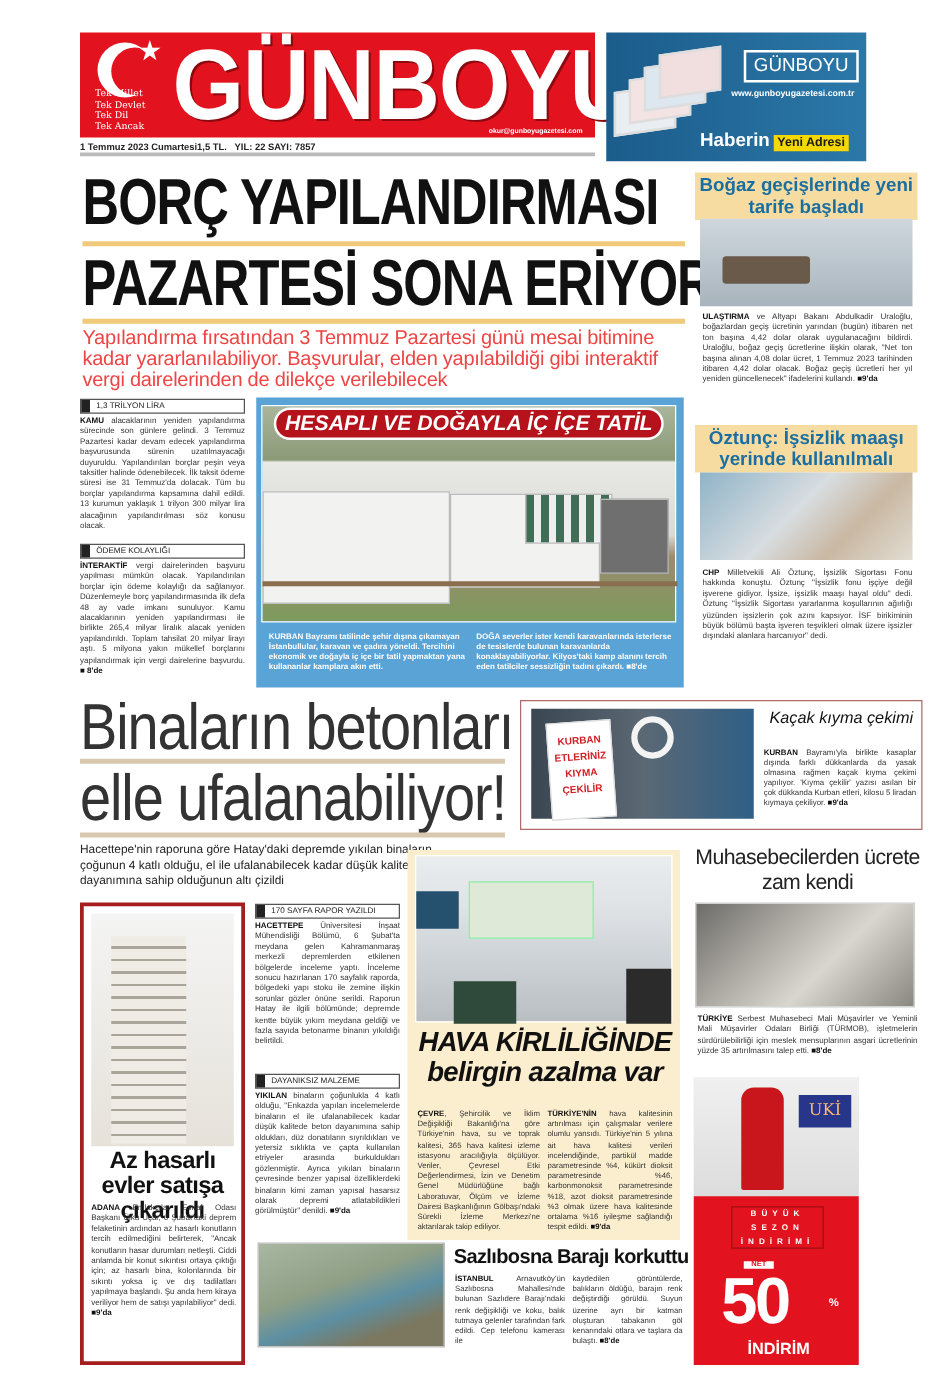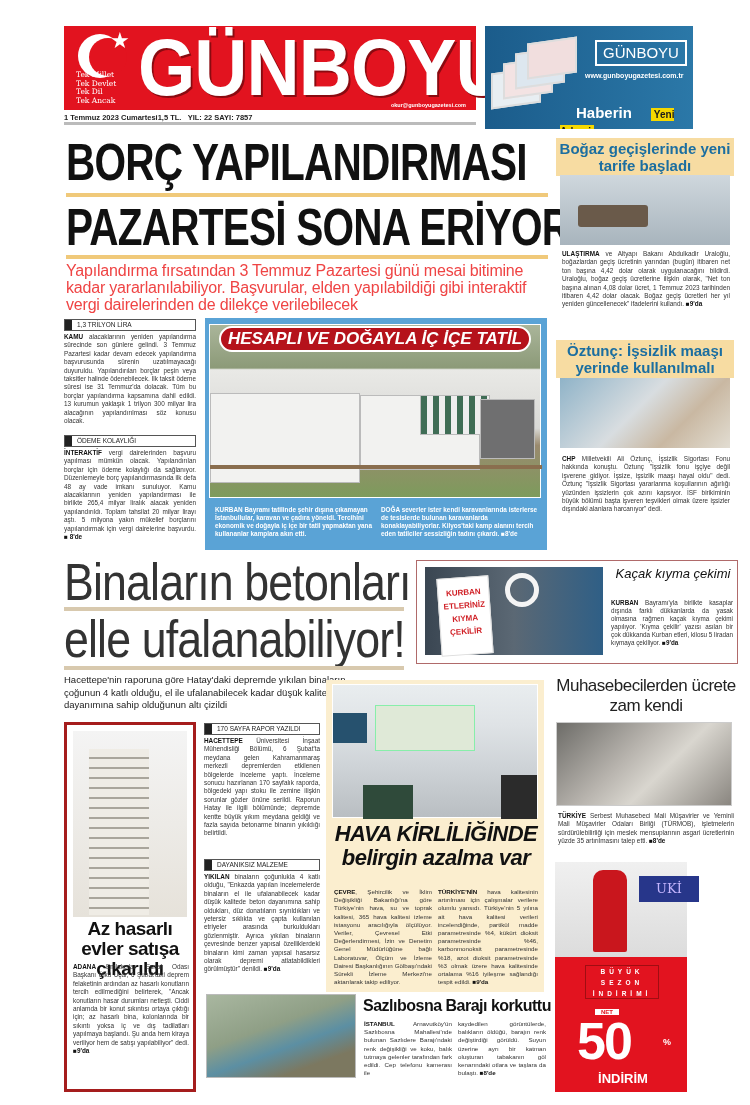--- a/index.html
+++ b/index.html
@@ -61,21 +61,21 @@
 #hava{left:326px;top:680px;width:218px;height:312px;background:#fbeecf}
 #hava-photo{left:6px;top:4px;width:206px;height:134px;background:linear-gradient(180deg,#e9edef 0%,#dfe3e6 30%,#cfd4d8 60%,#b9bec2 100%);border:1px solid #fff}
 #hava-title{left:8px;top:142px;width:204px;font-family:"Liberation Sans Narrow","Liberation Sans",sans-serif;font-style:italic;font-weight:bold;font-size:22px;line-height:24px;color:#111;text-align:center;letter-spacing:-0.5px}
 
 #muh-title{left:556px;top:676px;width:180px;text-align:center;font-size:17px;line-height:20px;color:#222;letter-spacing:-0.5px}
 #muh-photo{left:556px;top:722px;width:176px;height:84px;background:linear-gradient(135deg,#6d6c68,#b7b3ad 40%,#d9d6cf 60%,#8a8680);border:1px solid #ccc}
 
 #uki{left:555px;top:862px;width:132px;height:230px;background:#e9e9e9}
 #uki-top{left:0;top:0;width:132px;height:95px;background:linear-gradient(180deg,#f0f0f0,#dcdcdc)}
 #uki-man{left:38px;top:8px;width:34px;height:82px;background:#c9161d;border-radius:10px 10px 2px 2px}
-#uki-logo{left:84px;top:14px;width:60px;height:26px;background:#27368a;color:#c4b5fd;font-family:"DejaVu Serif",serif;font-size:13px;text-align:center;line-height:26px}
+#uki-logo{left:84px;top:14px;width:42px;height:26px;background:#27368a;color:#fdba74;font-family:"DejaVu Serif",serif;font-size:13px;text-align:center;line-height:26px}
 #uki-red{left:0;top:95px;width:132px;height:135px;background:#e2131f}
 #uki-sezon{left:30px;top:8px;width:74px;height:34px;border:1px solid #a10d12;color:#fff;font-size:6.5px;font-weight:bold;letter-spacing:4px;text-align:center;line-height:11px}
 #uki-net{left:40px;top:52px;background:#fff;color:#e2131f;font-size:6px;font-weight:bold;padding:0 6px}
 #uki-50{left:22px;top:58px;color:#fff;font-weight:bold;font-size:52px;line-height:52px;letter-spacing:-2px}
 #uki-pct{left:108px;top:80px;color:#fff;font-size:9px;font-weight:bold}
 #uki-indirim{left:20px;top:114px;width:96px;text-align:center;color:#fff;font-weight:bold;font-size:13px}
 
 #baraj-photo{left:206px;top:994px;width:150px;height:84px;background:linear-gradient(160deg,#a9b7a0,#8f9f86 40%,#5c8fa3 60%,#7c7860 80%);border:1px solid #bbb}
 #baraj-title{left:363px;top:997px;width:186px;font-family:"Liberation Sans Narrow","Liberation Sans",sans-serif;font-weight:bold;font-size:16px;line-height:18px;color:#111;letter-spacing:-0.5px;white-space:nowrap}
 .photo-gray{background:linear-gradient(180deg,#c8cfd4,#9aa5ad)}
@@ -102,21 +102,21 @@
 
 <div id="webad" class="abs">
   <div id="screens" class="abs">
     <div class="scr" style="left:0;top:32px;background:#e8eef2"></div>
     <div class="scr" style="left:12px;top:22px;background:#f3e3e3"></div>
     <div class="scr" style="left:24px;top:12px;background:#dde7ef"></div>
     <div class="scr" style="left:36px;top:2px;background:#f1dede"></div>
   </div>
   <div id="webad-name" class="abs">GÜNBOYU</div>
   <div id="webad-url" class="abs">www.gunboyugazetesi.com.tr</div>
-  <div id="webad-tag" class="abs"><span style="background:none;color:#fff;font-size:15px;padding:0;margin:16px">Haberin</span><span>Yeni Adresi</span></div>
+  <div id="webad-tag" class="abs"><span style="background:none;color:#fff;font-size:15px;padding:0;margin:0">Haberin</span><span>Yeni Adresi</span></div>
 </div>
 
 <div id="hl1" class="abs hl">BORÇ YAPILANDIRMASI</div>
 <div id="hl-rule" class="abs"></div>
 <div id="hl2" class="abs hl">PAZARTESİ SONA ERİYOR</div>
 <div id="hl-rule2" class="abs"></div>
 <div id="deck" class="abs">Yapılandırma fırsatından 3 Temmuz Pazartesi günü mesai bitimine kadar yararlanılabiliyor. Başvurular, elden yapılabildiği gibi interaktif vergi dairelerinden de dilekçe verilebilecek</div>
 
 <div class="subhead" style="left:64px;top:319px;width:132px">1,3 TRİLYON LİRA</div>
 <div class="bodytxt" style="left:64px;top:333px;width:132px"><b>KAMU</b><span> alacaklarının yeniden yapılandırma sürecinde son günlere gelindi. 3 Temmuz Pazartesi kadar devam edecek yapılandırma başvurusunda sürenin uzatılmayacağı duyuruldu. Yapılandırılan borçlar peşin veya taksitler halinde ödenebilecek. İlk taksit ödeme süresi ise 31 Temmuz'da dolacak. Tüm bu borçlar yapılandırma kapsamına dahil edildi. 13 kurumun yaklaşık 1 trilyon 300 milyar lira alacağının yapılandırılması söz konusu olacak.</span></div>

